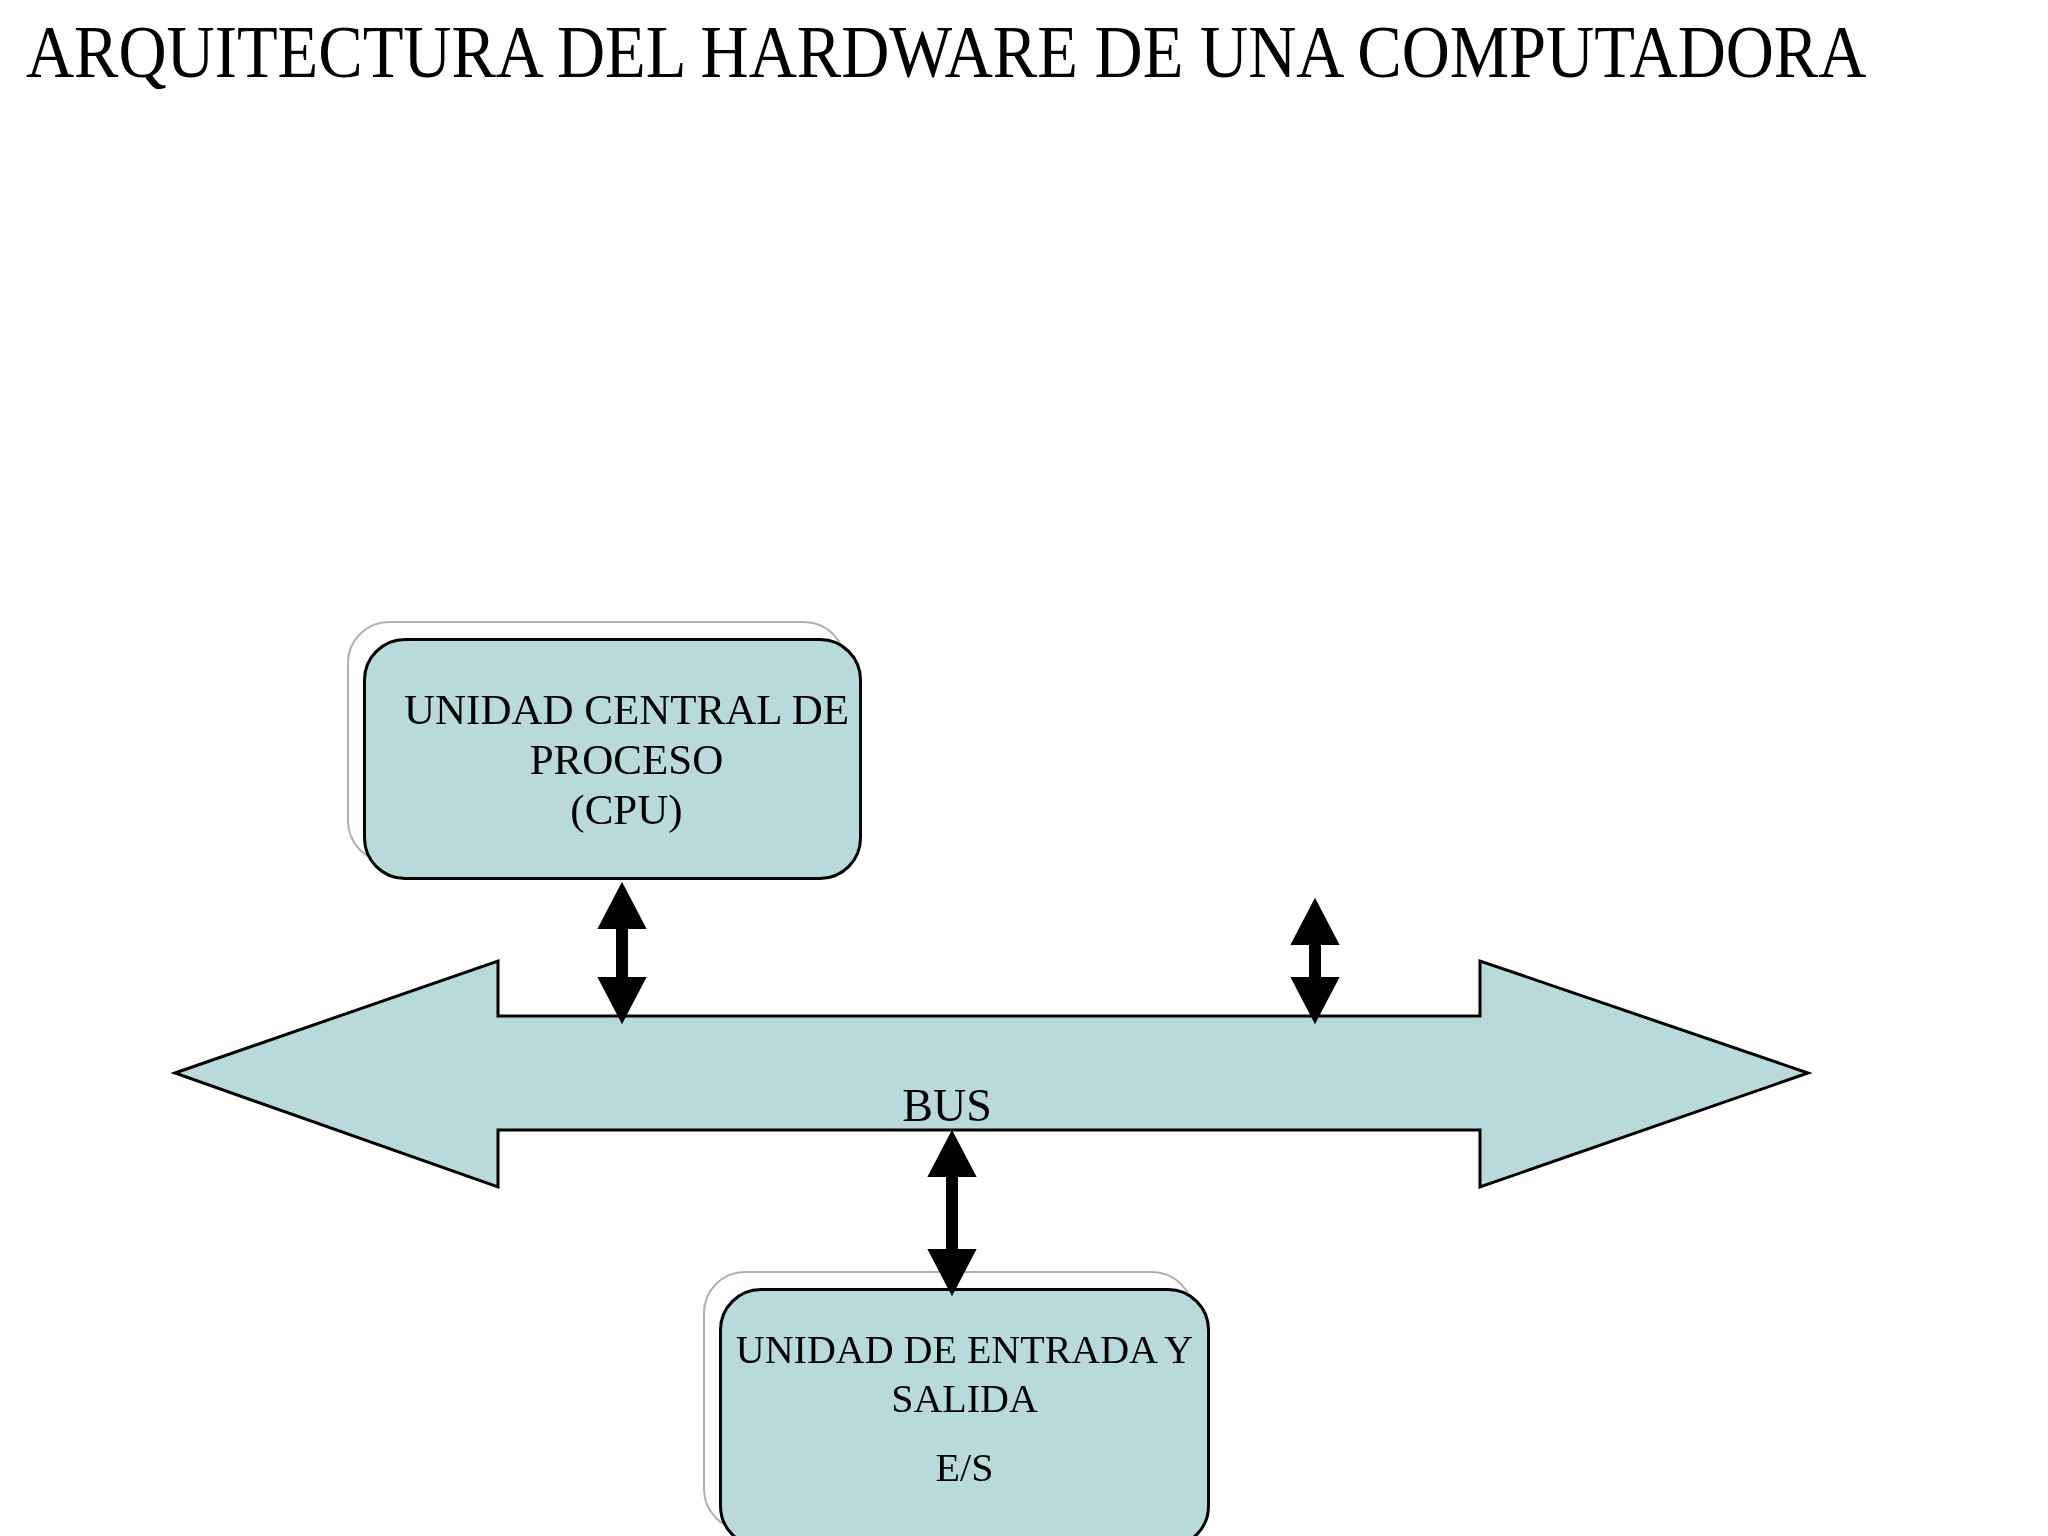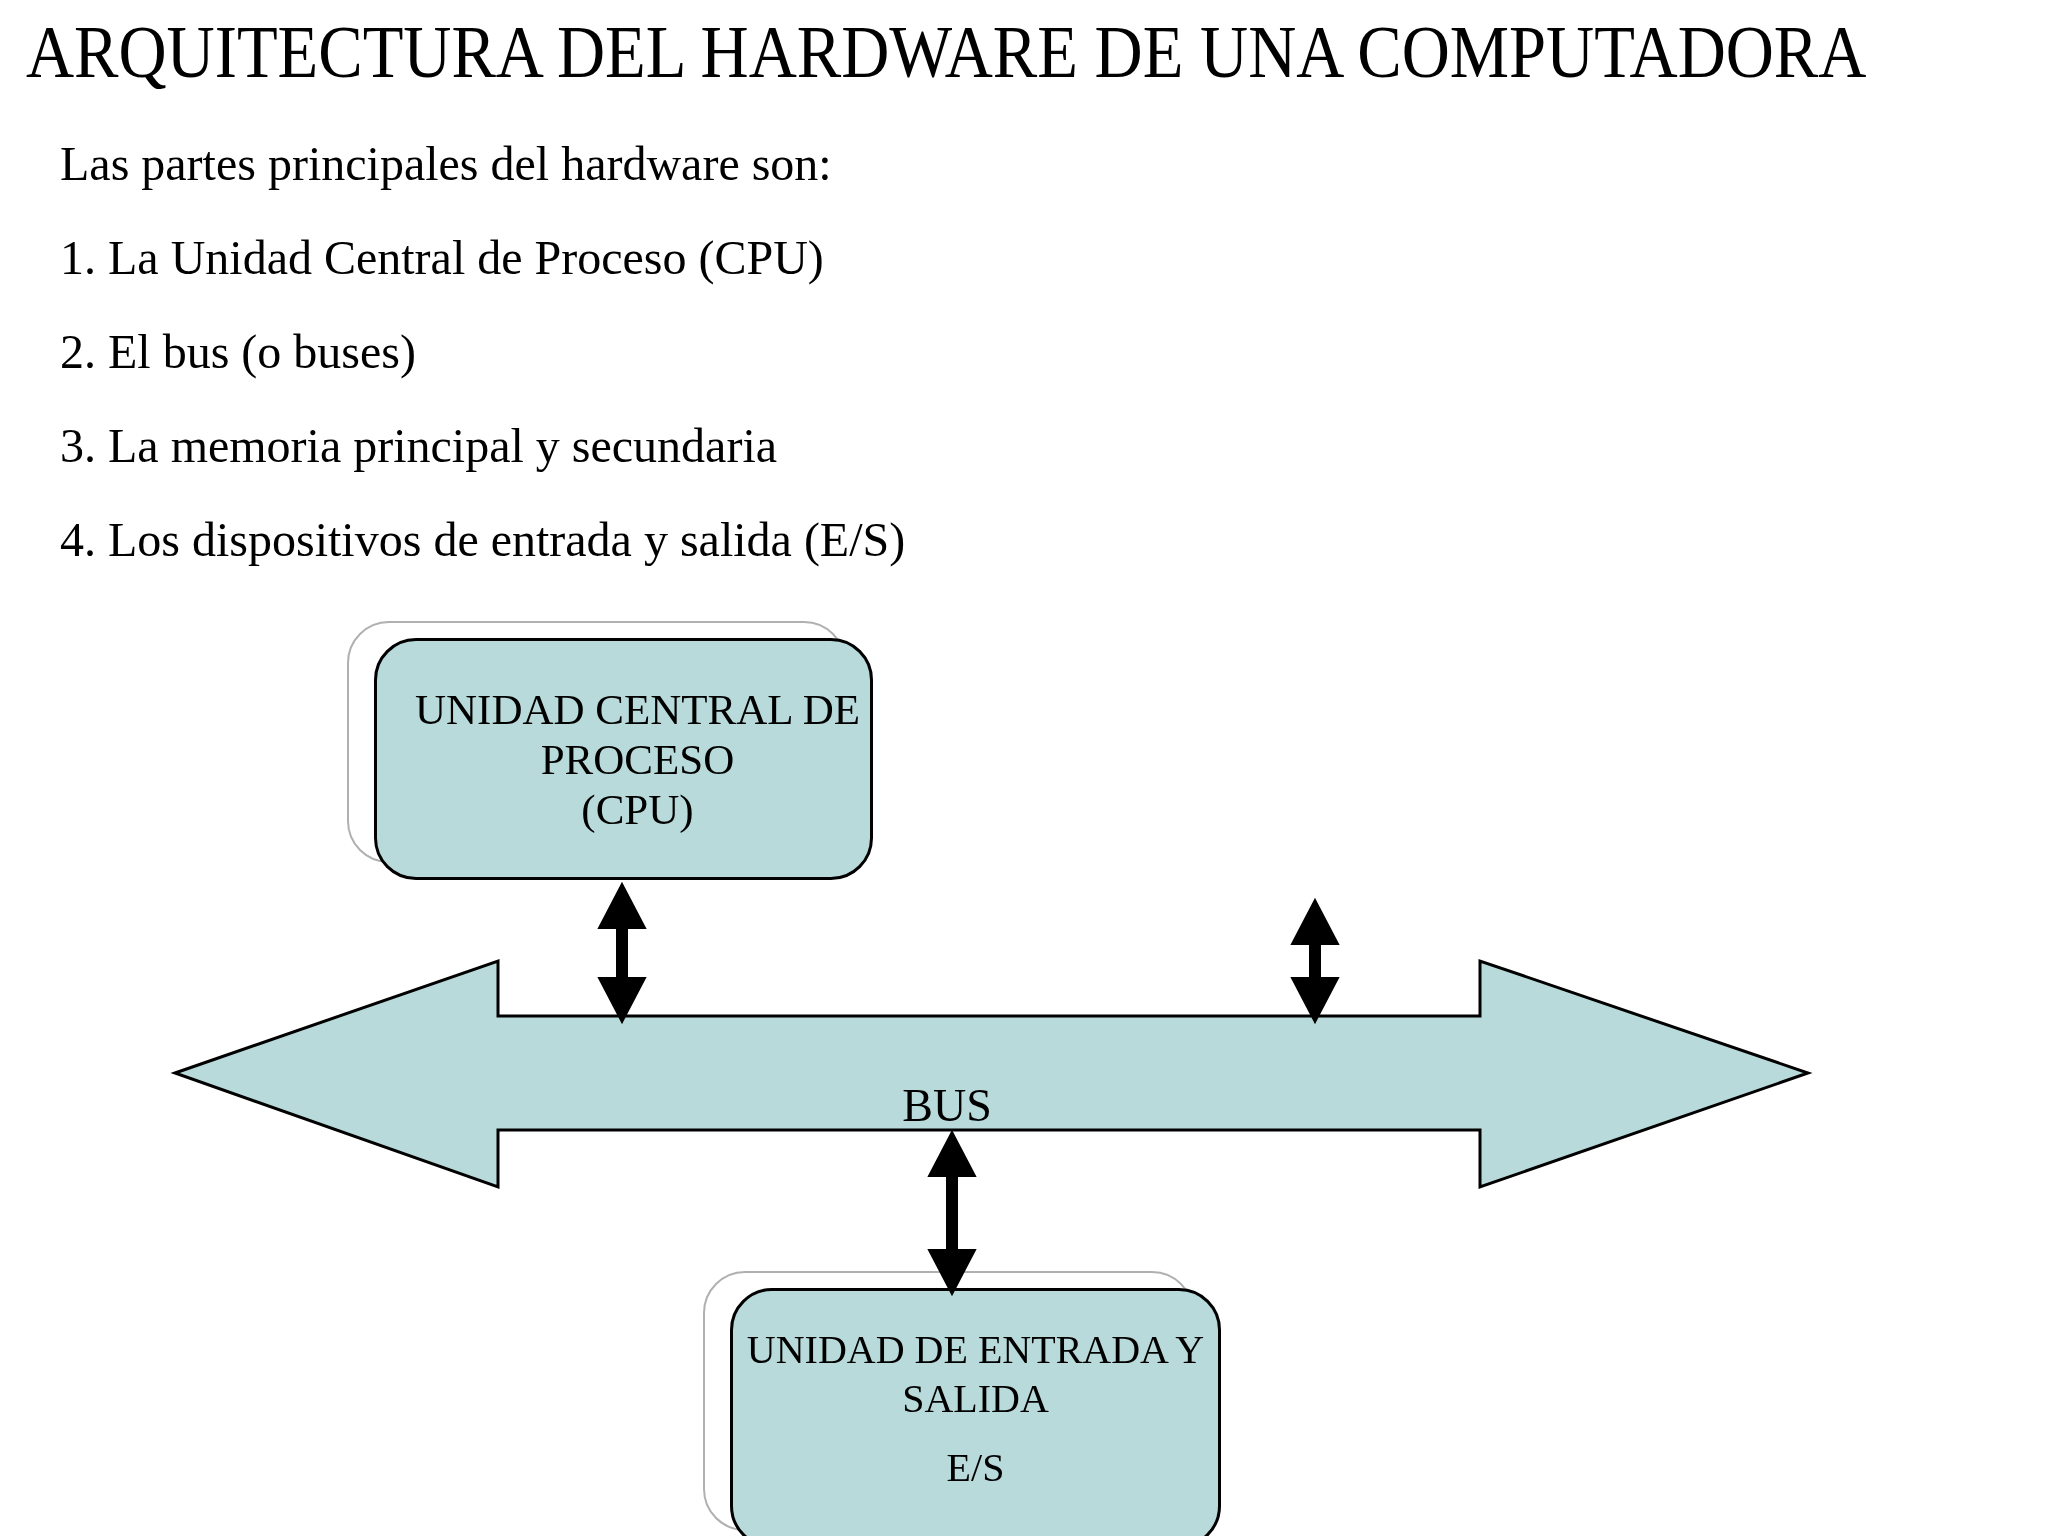--- a/index.html
+++ b/index.html
@@ -20,21 +20,21 @@
   .text-block{position:absolute;left:60px;top:140px;}
   .text-block p{margin:0 0 46px 0;font-size:48px;line-height:48px;white-space:nowrap;}
   
   .box{position:absolute;}
   .box .shadow{
     position:absolute;left:-16px;top:-17px;width:100%;height:100%;
     background:#ffffff;border:2px solid var(--shadow-border);
     border-radius:42px;box-sizing:border-box;
   }
   .box .face{
-    position:absolute;left:11px;top:0;width:100%;height:100%;
+    position:absolute;left:0;top:0;width:100%;height:100%;
     background:var(--shape-fill);border:3px solid var(--shape-border);
     border-radius:42px;box-sizing:border-box;
     display:flex;flex-direction:column;align-items:center;text-align:center;
   }
   .box .line{white-space:nowrap;}
   .cpu-box{left:363px;top:638px;width:499px;height:242px;}
   .cpu-box .face{font-size:43px;line-height:50px;padding-top:44px;padding-left:28px;}
   .cpu-box .line3{}
   .mem-box{left:1072px;top:653px;width:450px;height:245px;}
   .mem-box .face{font-size:50px;justify-content:center;}
@@ -49,27 +49,20 @@
     font-size:46px;line-height:52px;
   }
 </style>
 </head>
 <body>
 
 <div class="slide">
 
   <div class="title">ARQUITECTURA DEL HARDWARE DE UNA COMPUTADORA</div>
 
-  <div class="text-block">
-    <p>Las partes principales del hardware son:</p>
-    <p>1. La Unidad Central de Proceso (CPU)</p>
-    <p>2. El bus (o buses)</p>
-    <p>3. La memoria principal y secundaria</p>
-    <p>4. Los dispositivos de entrada y salida (E/S)</p>
-  </div>
 
   <div class="box cpu-box">
     <div class="shadow"></div>
     <div class="face">
       <div class="line line1">UNIDAD CENTRAL DE</div>
       <div class="line line2">PROCESO</div>
       <div class="line line3">(CPU)</div>
     </div>
   </div>
 

